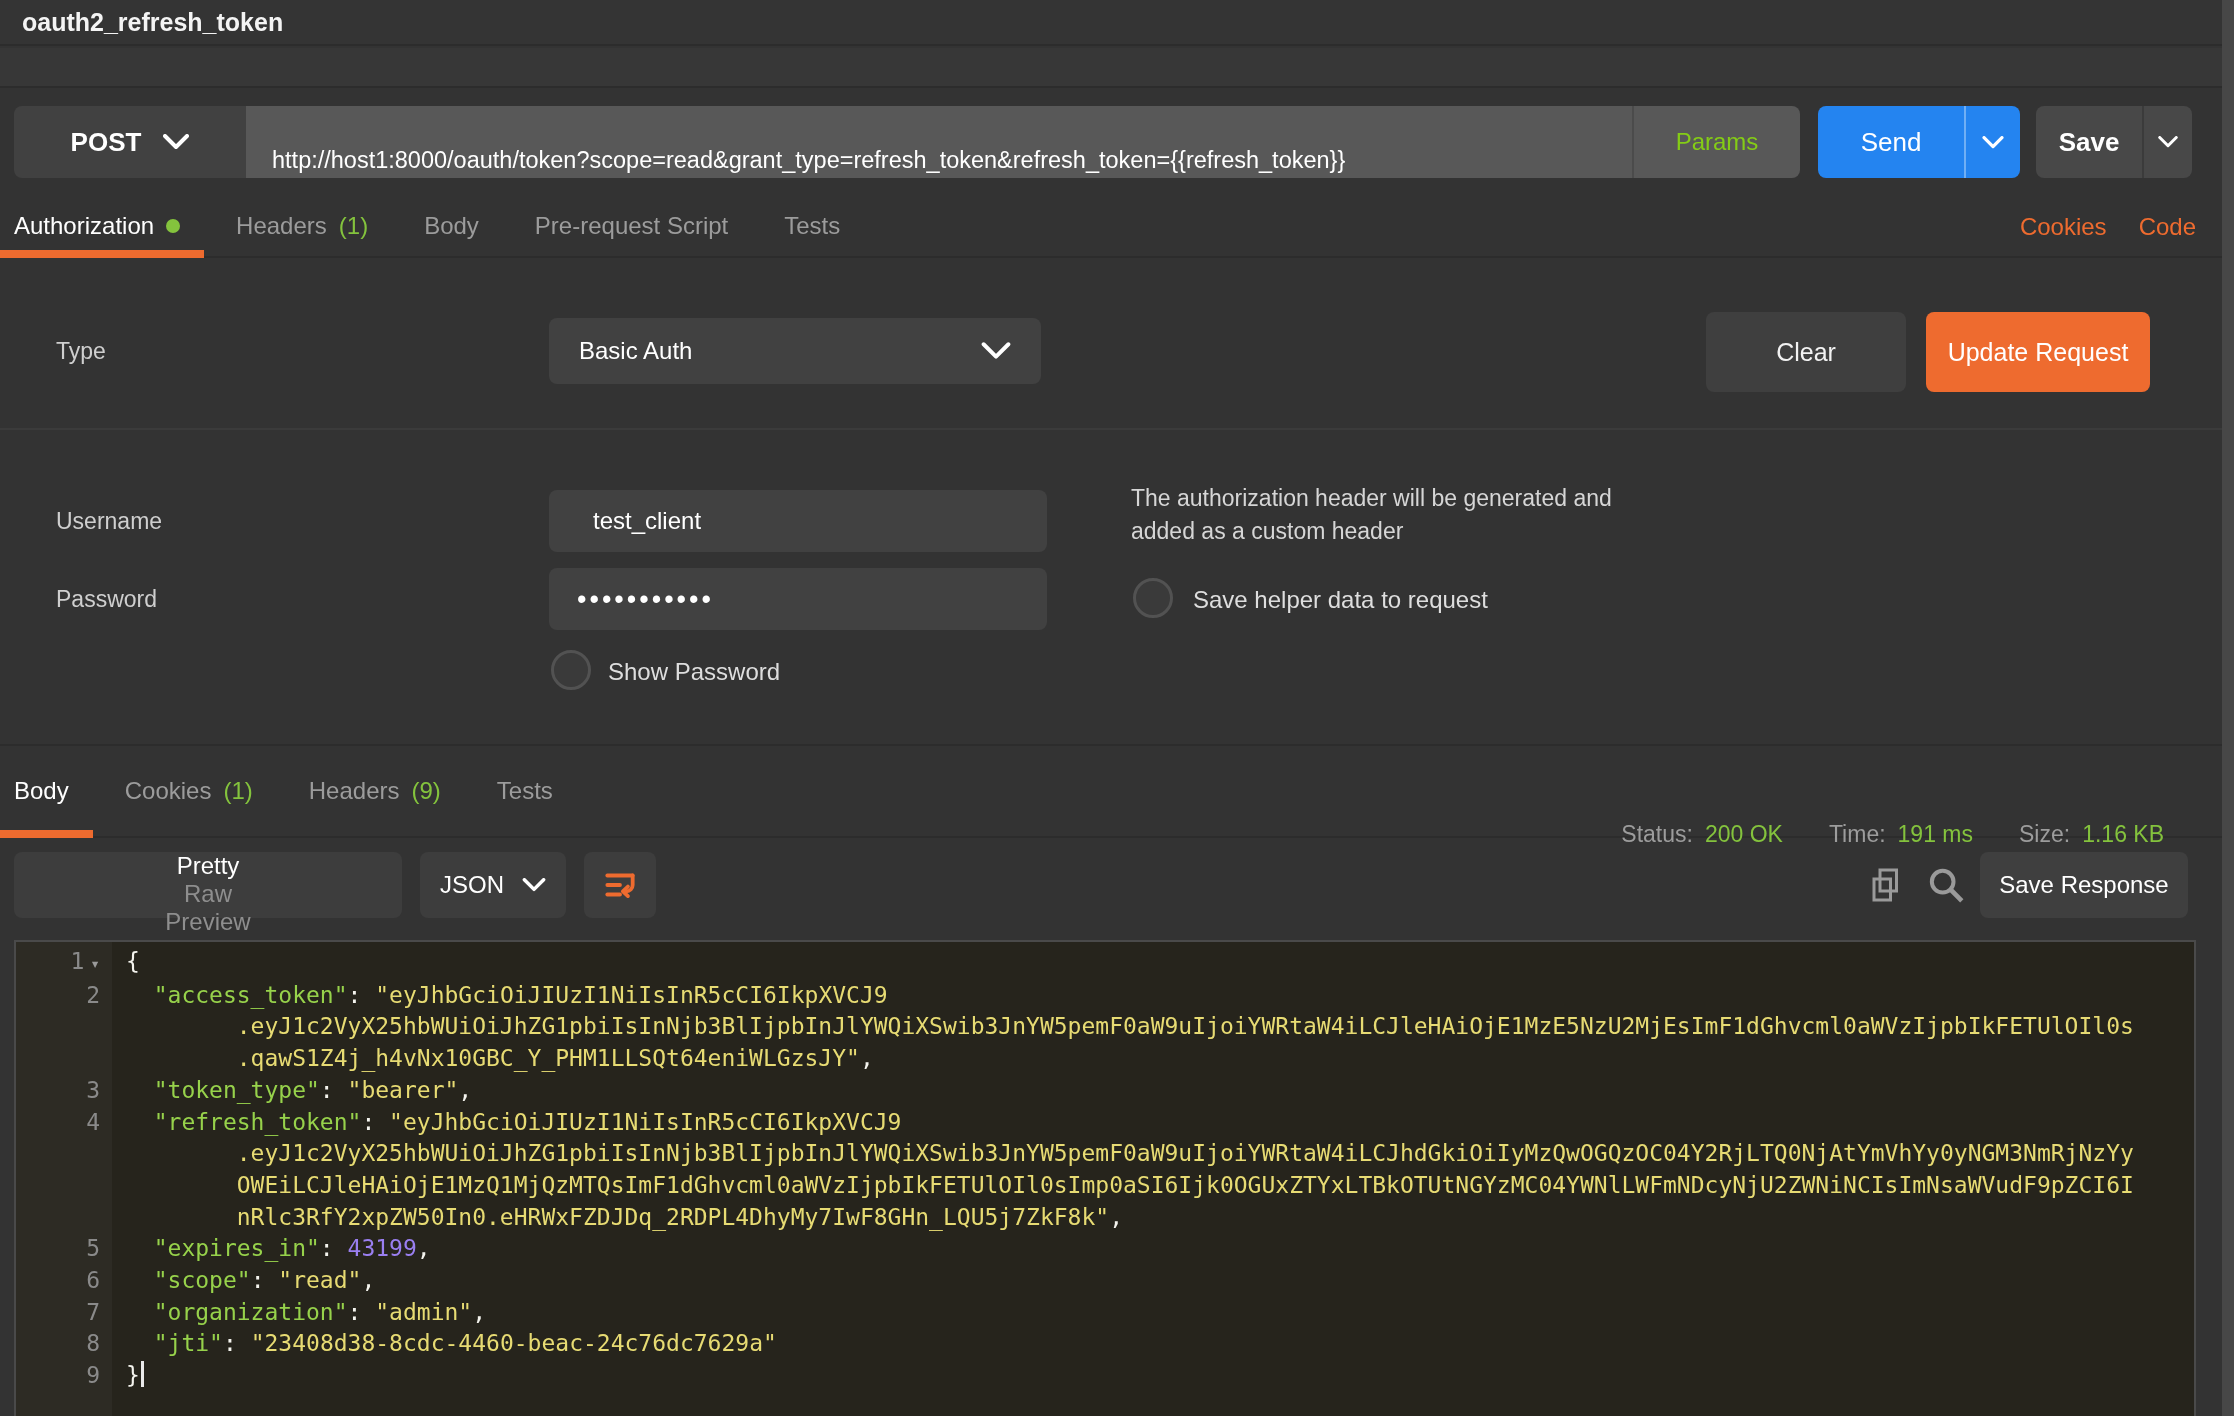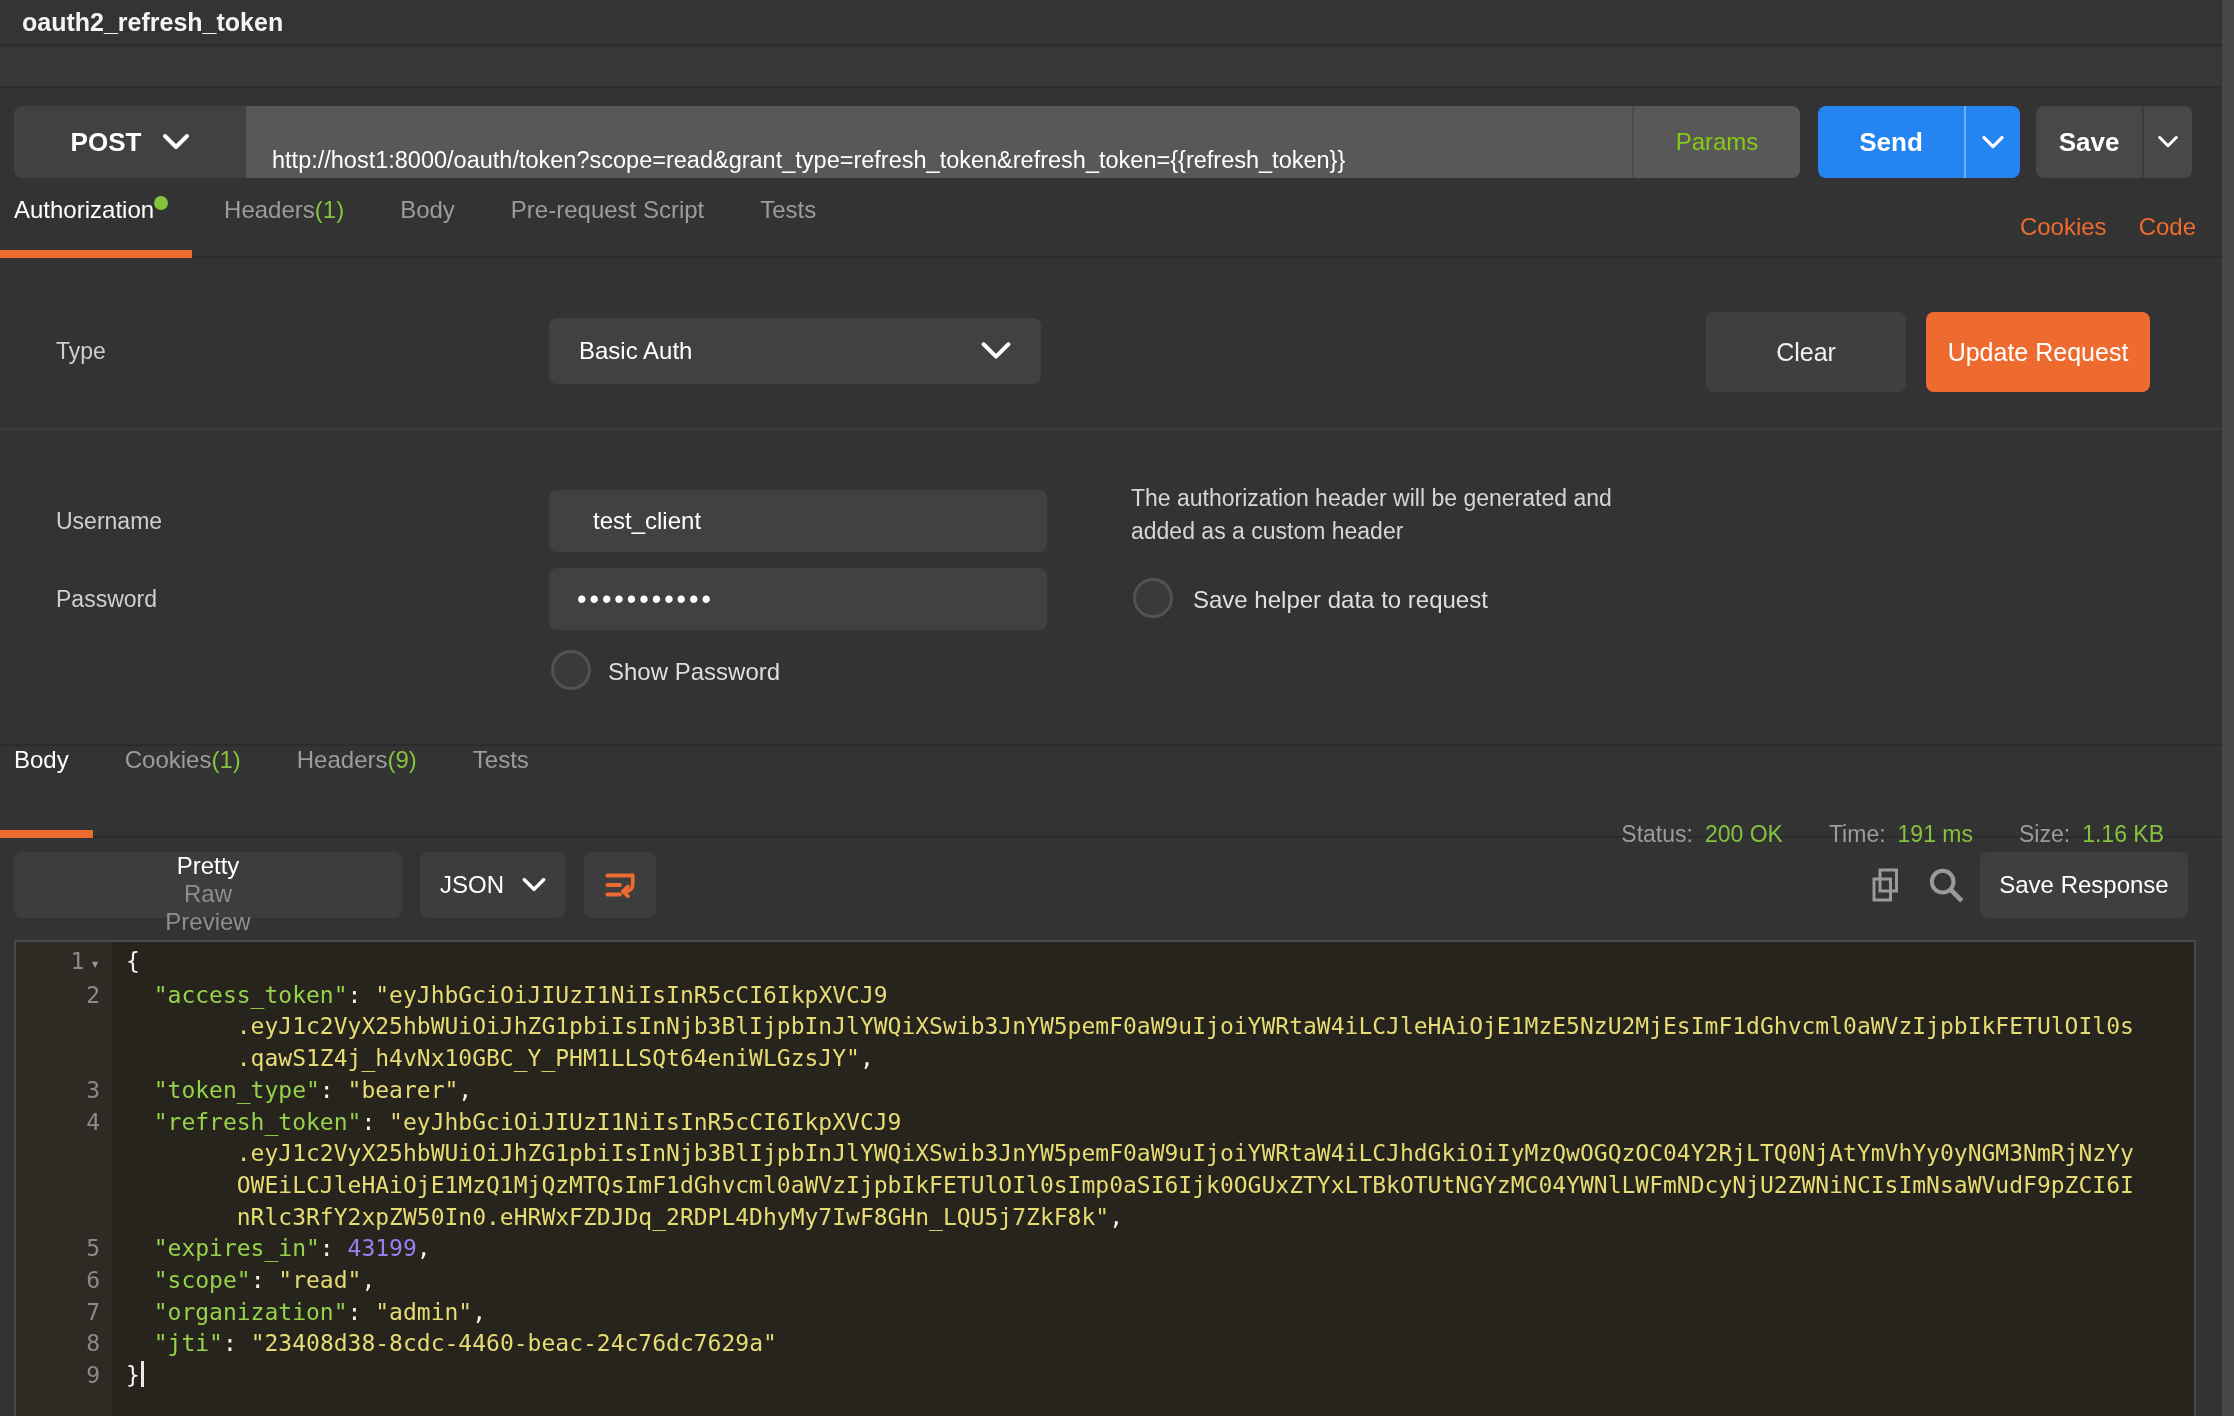--- a/index.html
+++ b/index.html
@@ -27,31 +27,31 @@
   .url-group{position:absolute; left:14px; width:1786px; height:72px; border-radius:8px;
     overflow:hidden; display:flex;}
   .method{width:232px; background:#414141; display:flex; align-items:center; justify-content:center;
     gap:22px; font-size:26px; font-weight:bold; color:#fff; cursor:pointer;}
   .url-field{flex:1; background:#585858; display:flex; align-items:center; padding:0 26px;}
   .url-field input{background:transparent; border:0; outline:none; color:#ffffff; width:100%;
     font-size:23.5px; font-family:"Liberation Sans", sans-serif;margin-top:37px;}
   .params{width:168px; background:#585858; border-left:2px solid #4b4b4b; font-size:24px; color:#84cc16; cursor:pointer;}
   .btn-split{position:absolute; height:72px; border-radius:8px; display:flex; overflow:hidden;}
   .send{left:1818px; width:202px; background:var(--blue);}
-  .send .main{flex:1; font-size:26px; font-weight:bold; color:#fff;}
+  .send .main{flex:1; font-size:26px; font-weight:normal; color:#fff;}
   .send .chev{width:56px; border-left:2px solid rgba(255,255,255,.35);}
   .save{left:2036px; width:156px; background:#484848;}
   .save .main{flex:1; font-size:26px; font-weight:bold; color:#fff;}
   .save .chev{width:50px; border-left:2px solid #3b3b3b;}
 
   
   .tabs{position:absolute; left:0; right:0; display:flex; align-items:center; padding-left:14px;
     font-size:24px; color:#9c9c9c; border-bottom:2px solid #2c2c2c;}
   .req-tabs{top:196px; height:62px;}
-  .tab{padding:0 28px; height:100%; display:flex; align-items:flex-start; position:relative; cursor:pointer;}
+  .tab{padding:0 28px; height:100%; display:flex; align-items:center; gap:12px; position:relative; cursor:pointer;}
   .tab:first-child{padding-left:0;}
   .tab.active{color:#ffffff;}
   .tab.active::after{content:""; position:absolute; left:-14px; right:4px; bottom:-2px; height:8px; background:var(--orange);}
   .count{color:var(--green);}
   .gdot{width:14px; height:14px; border-radius:50%; background:var(--green);}
   .req-links{position:absolute; right:38px; top:196px; height:62px; display:flex; gap:32px;
     align-items:center; font-size:24px; color:var(--orange);}
   .req-links span{cursor:pointer;}
 
   

